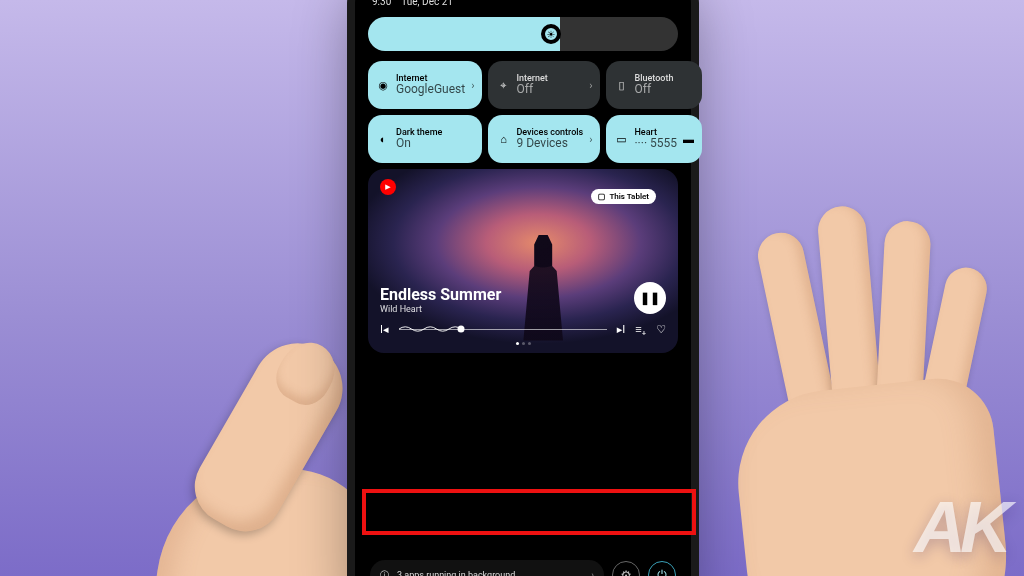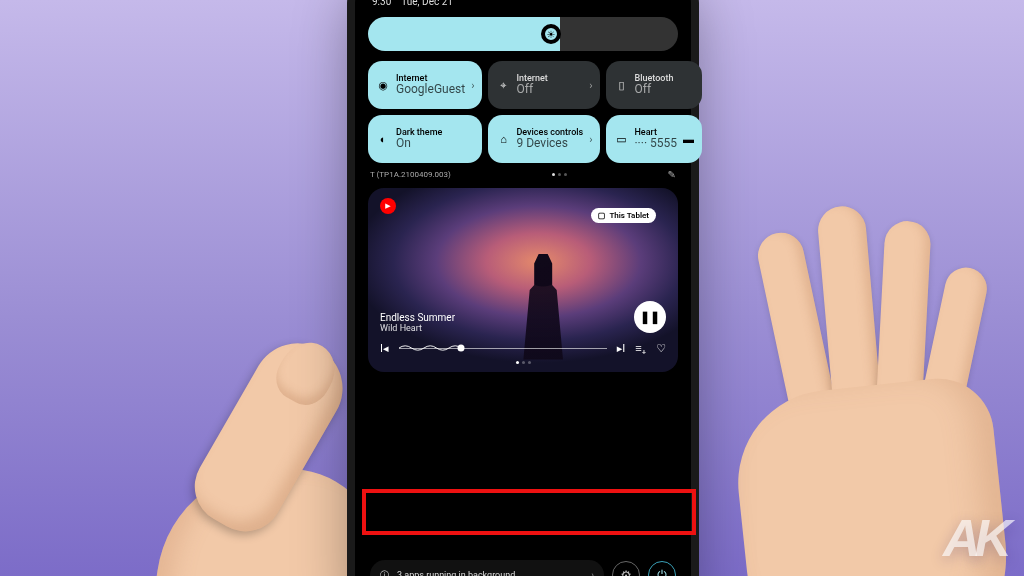--- a/index.html
+++ b/index.html
@@ -68,21 +68,21 @@
     filter: blur(.5px);
   }
   .yt-badge { width:16px;height:16px;border-radius:50%;background:#f00;display:flex;align-items:center;justify-content:center;font-size:7px;color:#fff; }
   .device-chip {
     position:absolute; top:10px; right:10px; background:#fff; color:#000;
     border-radius: 10px; padding: 3px 7px; font-size:8px; font-weight:600;
     display:flex; align-items:center; gap:4px;
   }
   .media-bottom { margin-top:auto; position:relative; z-index:2; }
   .track-row { display:flex; align-items:flex-end; justify-content:space-between; }
-  .track-title { font-size:10px; font-weight:400; }
+  .track-title { font-size:16px; font-weight:700; }
   .track-artist { font-size:9px; opacity:.85; }
   .play-btn { width:32px;height:32px;border-radius:50%;background:#fff;display:flex;align-items:center;justify-content:center;color:#000;font-size:12px;font-weight:700; }
   .controls { display:flex; align-items:center; gap:10px; margin-top:8px; font-size:11px; }
   .prog { flex:1; position:relative; height:14px; }
   .prog-line { position:absolute; top:50%; left:0; right:0; height:1px; background:rgba(255,255,255,.6); }
   .prog-wave {
     position:absolute; left:0; top:0; width:30%; height:100%;
   }
   .prog-wave svg { width:100%; height:100%; }
   .prog-thumb { position:absolute; left:30%; top:50%; width:7px; height:7px; background:#fff; border-radius:50%; transform:translate(-50%,-50%); }
@@ -141,21 +141,21 @@
   }
   .lpalm{
     position:absolute; left:20px; top:210px; width:220px; height:260px;
     background:#f2c9a8; border-radius:120px 90px 60px 60px;
     transform:rotate(8deg);
     box-shadow: inset 16px -8px 22px rgba(180,120,80,.22);
   }
   
   .ak {
     position:absolute; right:18px; bottom:8px;
-    font-size:52px; font-weight:900; font-style:italic;
+    font-size:72px; font-weight:900; font-style:italic;
     color:rgba(255,255,255,.65); letter-spacing:-6px;
     text-shadow:0 4px 14px rgba(40,20,90,.25);
     font-family: Arial, sans-serif;
   }
 </style>
 </head>
 <body>
 
 <div class="hand-left">
   <div class="lpalm"></div>
@@ -225,29 +225,20 @@
     <div class="tile on">
       <span class="ico">▭</span>
       <span class="txt">
         <div class="lbl">Heart</div>
         <div class="sub">···· 5555</div>
       </span>
       <span class="trail">▬</span>
     </div>
   </div>
 
-  <div class="build-row">
-    <span>T (TP1A.2100409.003)</span>
-    <span class="dots">
-        <span class="a"></span>
-        <span></span>
-        <span></span>
-      </span>
-    <span style="font-size:10px;">✎</span>
-  </div>
 
   <div class="media">
     <div class="silhouette"></div>
     <div style="display:flex;justify-content:space-between;position:relative;z-index:2;">
       <span class="yt-badge">▶</span>
       <span class="device-chip">
         <span>▢</span>
         <span>This Tablet</span>
       </span>
     </div>

